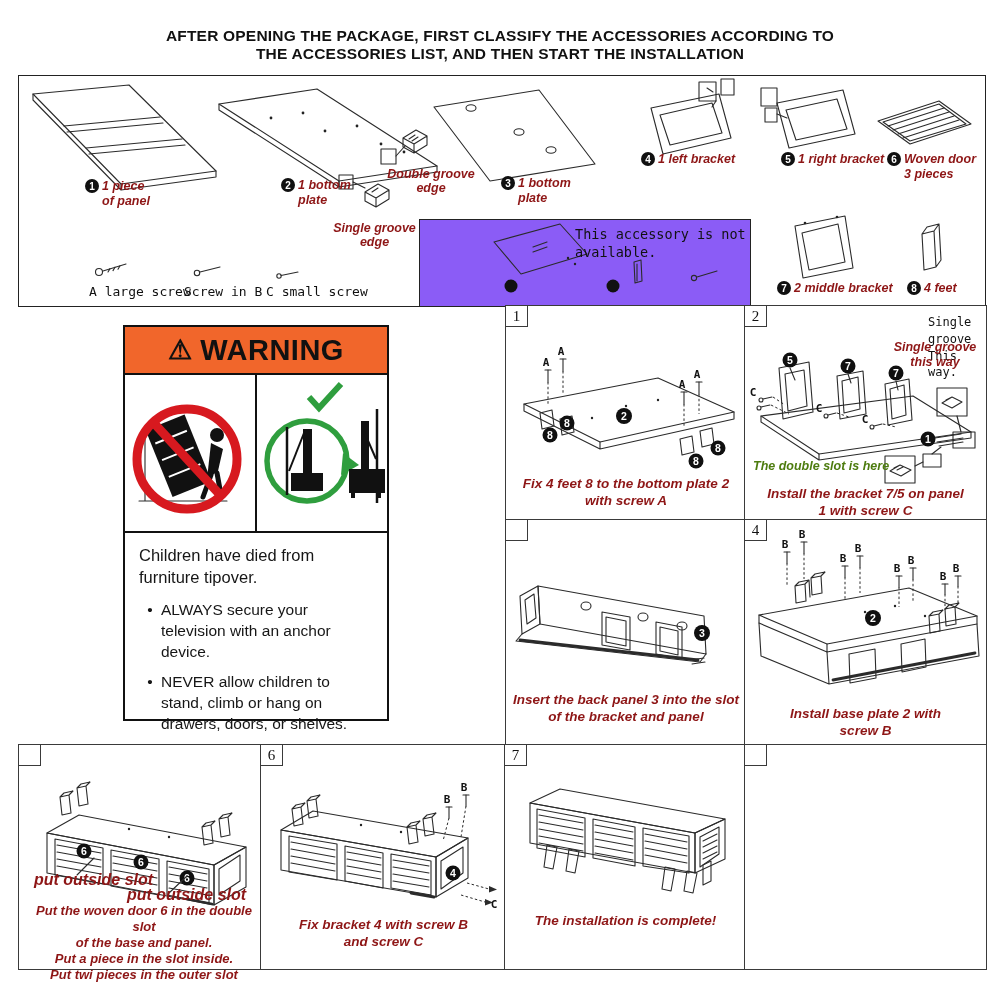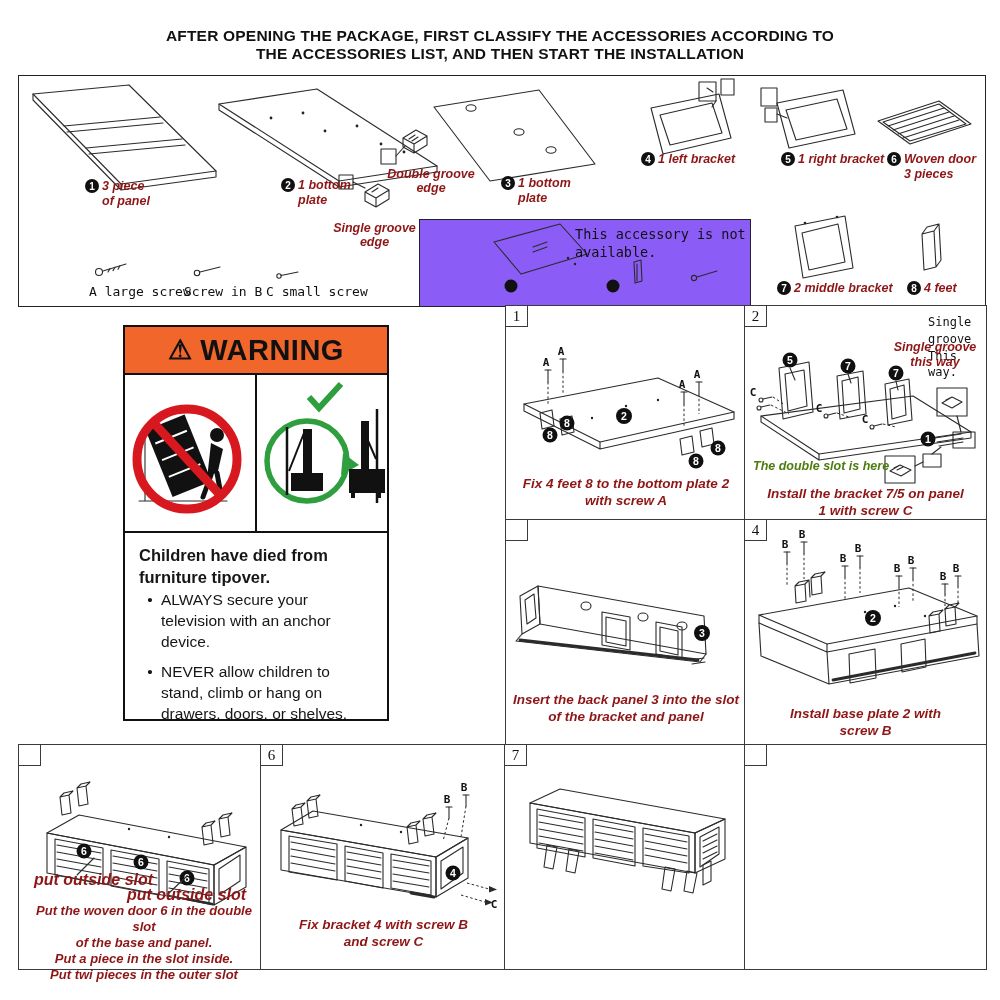--- a/index.html
+++ b/index.html
@@ -16,21 +16,21 @@
   .screwlabel{position:absolute;top:208px;font:13px "DejaVu Sans Mono",monospace;color:#111;white-space:nowrap}
   
   .warn{position:absolute;left:123px;top:325px;width:262px;height:392px;border:2px solid #111;background:#fff}
   .warn-head{height:46px;background:#f1662b;border-bottom:2px solid #111;display:flex;align-items:center;justify-content:center;gap:8px;color:#111}
   .warn-head .tri{font-size:27px;line-height:1;font-weight:bold}
   .warn-head .wtxt{font-size:29px;font-weight:bold;letter-spacing:.5px}
   .warn-pics{height:156px;border-bottom:2px solid #111;display:flex}
   .warn-cell-l{width:130px;border-right:2px solid #111;position:relative}
   .warn-cell-r{flex:1;position:relative}
   .warn-body{padding:12px 14px 0 14px;color:#161616}
-  .warn-title{font-weight:bold;font-size:16.5px;line-height:1.32;}
+  .warn-title{font-weight:normal;font-size:16.5px;line-height:1.32;margin-bottom:10px}
   .bullet-row{display:flex;font-size:15.5px;line-height:1.38;margin-bottom:8px}
   .bullet-row .b{width:22px;flex:0 0 auto;text-align:center}
   
   .panel{position:absolute;border:1.3px solid #3a3a3a;background:#fff}
   .numbox{position:absolute;left:-1px;top:-1px;width:21px;height:20px;border:1.3px solid #3a3a3a;display:flex;align-items:center;justify-content:center;font:15px "Liberation Serif",serif;color:#111;background:#fff}
   .cap{position:absolute;left:0;width:100%;text-align:center;color:#8e1616;font-style:italic;font-weight:bold;font-size:13.5px;line-height:1.25}
   .cap-left{position:absolute;text-align:center;color:#8e1616;font-style:italic;font-weight:bold;font-size:13px;line-height:1.24}
   .slotlbl{position:absolute;color:#8e1616;font-style:italic;font-weight:bold;font-size:16px;white-space:nowrap}
   .note-red{position:absolute;color:#4d7c0f;font-style:italic;font-weight:bold;font-size:12.5px;white-space:nowrap}
   .sg-black{position:absolute;font:12px "DejaVu Sans Mono",monospace;color:#111;line-height:1.4}
@@ -131,21 +131,21 @@
         <path class="ln" d="M181,196 L201,191" stroke-width="2"></path>
       </g>
       <g>
         <circle class="ln" cx="260" cy="200" r="2.2"></circle>
         <path class="ln" d="M262,199.5 L279,196" stroke-width="1.7"></path>
       </g>
     </svg>
 
     <div class="plabel" style="left:66px;top:103px;width:96px">
         <span class="circ">1</span>
-        <span class="pre">3 piece
+        <span class="pre">1 piece
 of panel</span>
       </div>
     <div class="plabel" style="left:262px;top:102px;width:90px">
         <span class="circ">2</span>
         <span class="pre">1 bottom
 plate</span>
       </div>
     <div class="plabel" style="left:482px;top:100px;width:90px">
         <span class="circ">3</span>
         <span class="pre">1 bottom
@@ -557,19 +557,20 @@
         <path class="ln" d="M34,70 l44,8 M34,77 l44,8 M34,84 l44,8 M34,91 l44,8 M34,98 l44,8" stroke-width=".8"></path>
         <path class="ln" d="M88,74 L130,82 L130,121 L88,113 Z"></path>
         <path class="ln" d="M90,80 l38,7 M90,87 l38,7 M90,94 l38,7 M90,101 l38,7 M90,108 l38,7" stroke-width=".8"></path>
         <path class="ln" d="M138,83 L184,91 L184,128 L138,121 Z"></path>
         <path class="ln" d="M140,89 l42,8 M140,96 l42,8 M140,103 l42,8 M140,110 l42,8" stroke-width=".8"></path>
       </g>
       <g>
         <path class="ln" d="M42,100 l10,2 l-4,22 l-9,-2 Z M64,104 l10,2 l-4,22 l-9,-2 Z M160,122 l10,2 l-4,22 l-9,-2 Z M182,126 l10,2 l-4,20 l-9,-2 Z M198,120 l8,-4 l0,20 l-8,4 Z"></path>
       </g>
     </svg>
+    <div class="cap" style="top:168px">The installation is complete!</div>
   </div>
 
   <div class="panel" style="left:744px;top:744px;width:241px;height:224px">
     <span class="numbox"></span>
   </div>
 
 </div>
 
 </body></html>

